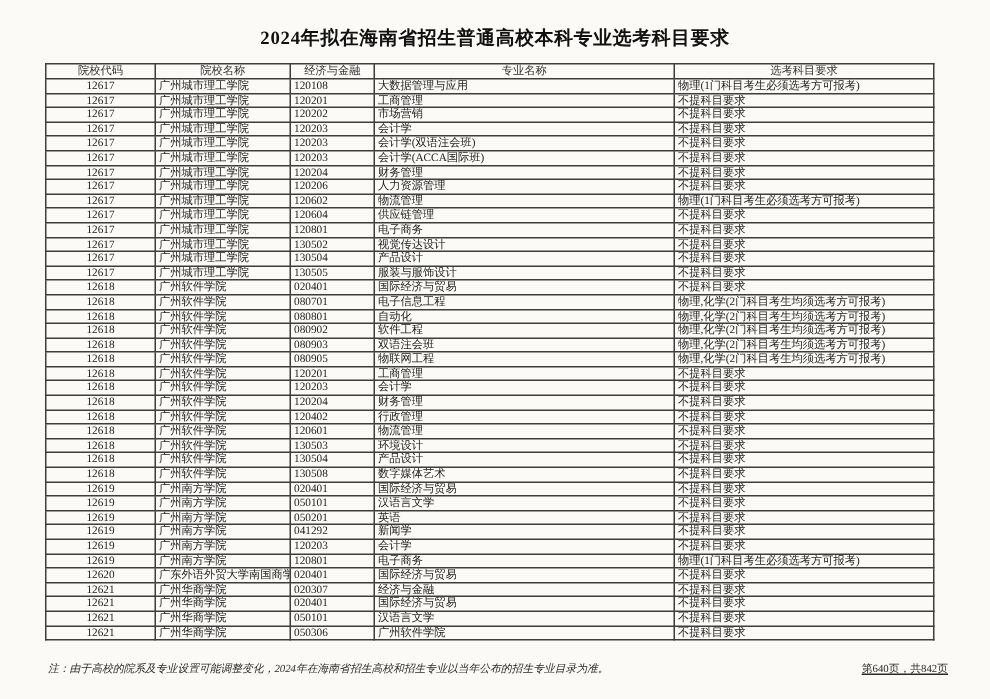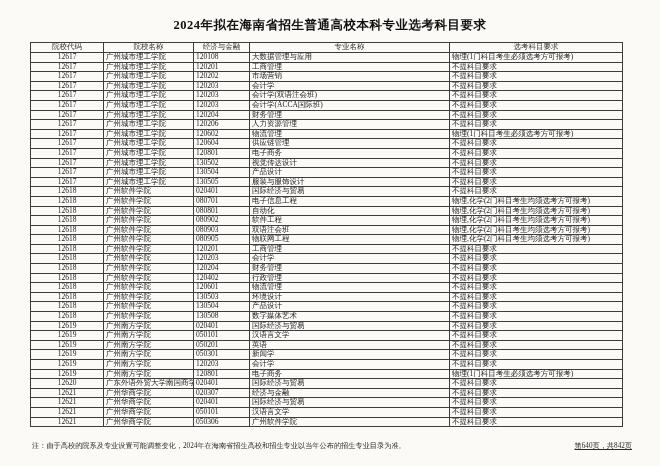--- a/index.html
+++ b/index.html
@@ -60,21 +60,21 @@
     left: 32px;
     right: 28px;
     top: 441px;
     display: flex;
     justify-content: space-between;
     align-items: flex-start;
     font-size: 7.2px;
     color: #2a2a2a;
     font-family: "Liberation Serif", "DejaVu Serif", serif;
   }
-  .footer .note { max-width: 460px; }
+  .footer .note { max-width: 460px; font-style: italic; }
   .footer .pageinfo { white-space: nowrap; text-decoration: underline; }
 </style>
 </head>
 <body>
 
 <div class="page-title">2024年拟在海南省招生普通高校本科专业选考科目要求</div>
 
 <table class="req-table">
   <colgroup>
     <col class="col-ccode">
@@ -306,21 +306,21 @@
       <tr>
         <td class="c-ccode">12619</td>
         <td class="c-cname">广州南方学院</td>
         <td class="c-mcode">050201</td>
         <td class="c-mname">英语</td>
         <td class="c-req">不提科目要求</td>
       </tr>
       <tr>
         <td class="c-ccode">12619</td>
         <td class="c-cname">广州南方学院</td>
-        <td class="c-mcode">050301</td>
+        <td class="c-mcode">041292</td>
         <td class="c-mname">新闻学</td>
         <td class="c-req">不提科目要求</td>
       </tr>
       <tr>
         <td class="c-ccode">12619</td>
         <td class="c-cname">广州南方学院</td>
         <td class="c-mcode">120203</td>
         <td class="c-mname">会计学</td>
         <td class="c-req">不提科目要求</td>
       </tr>

